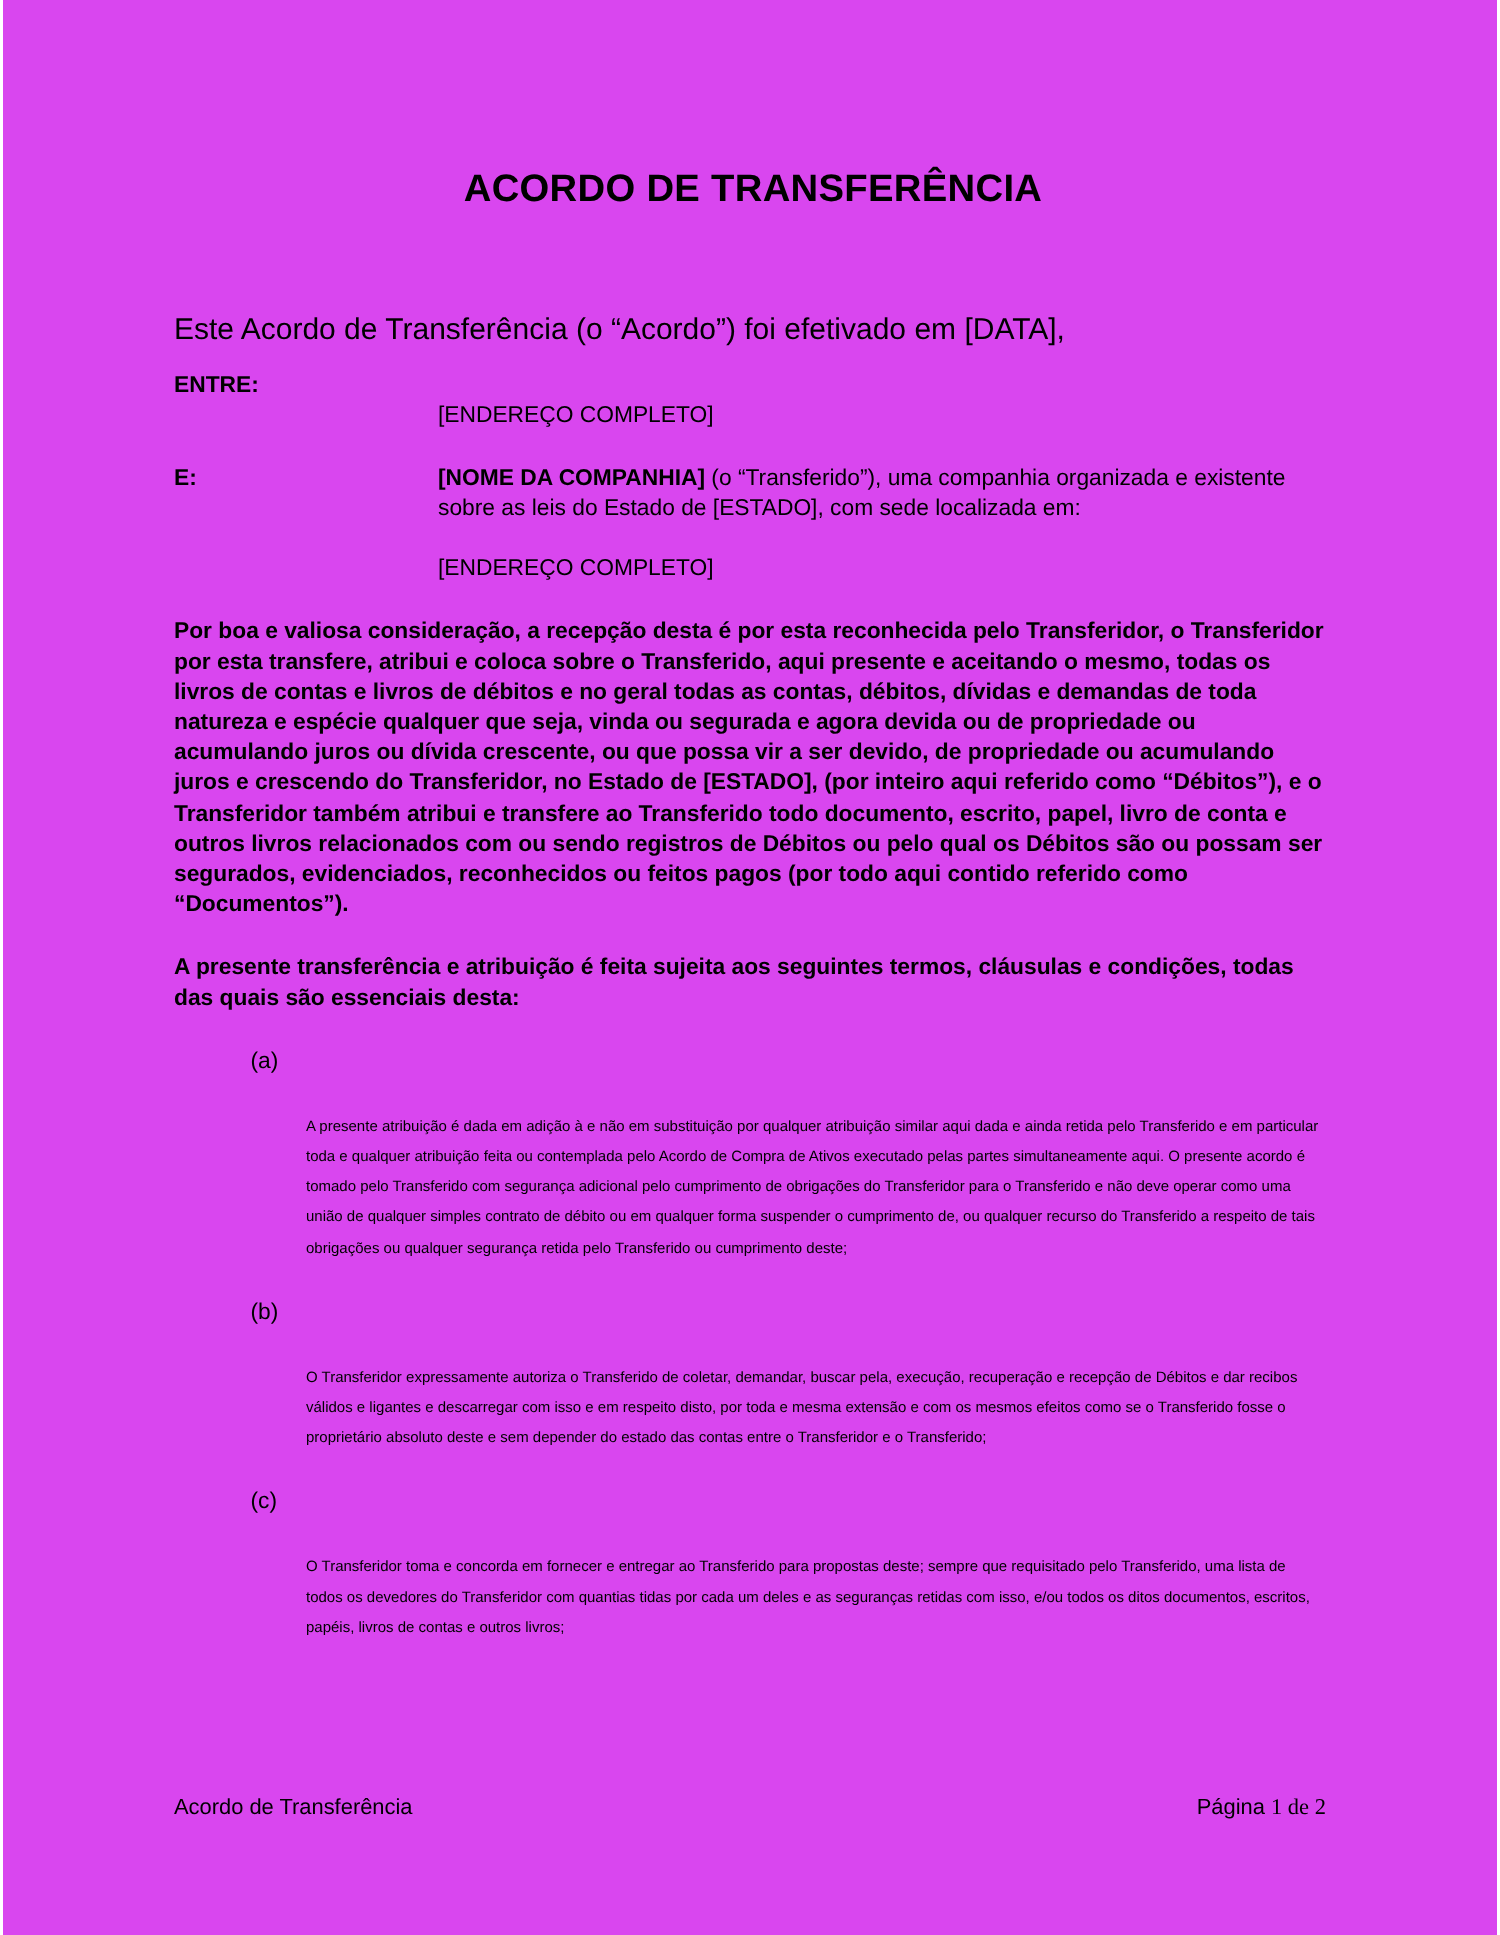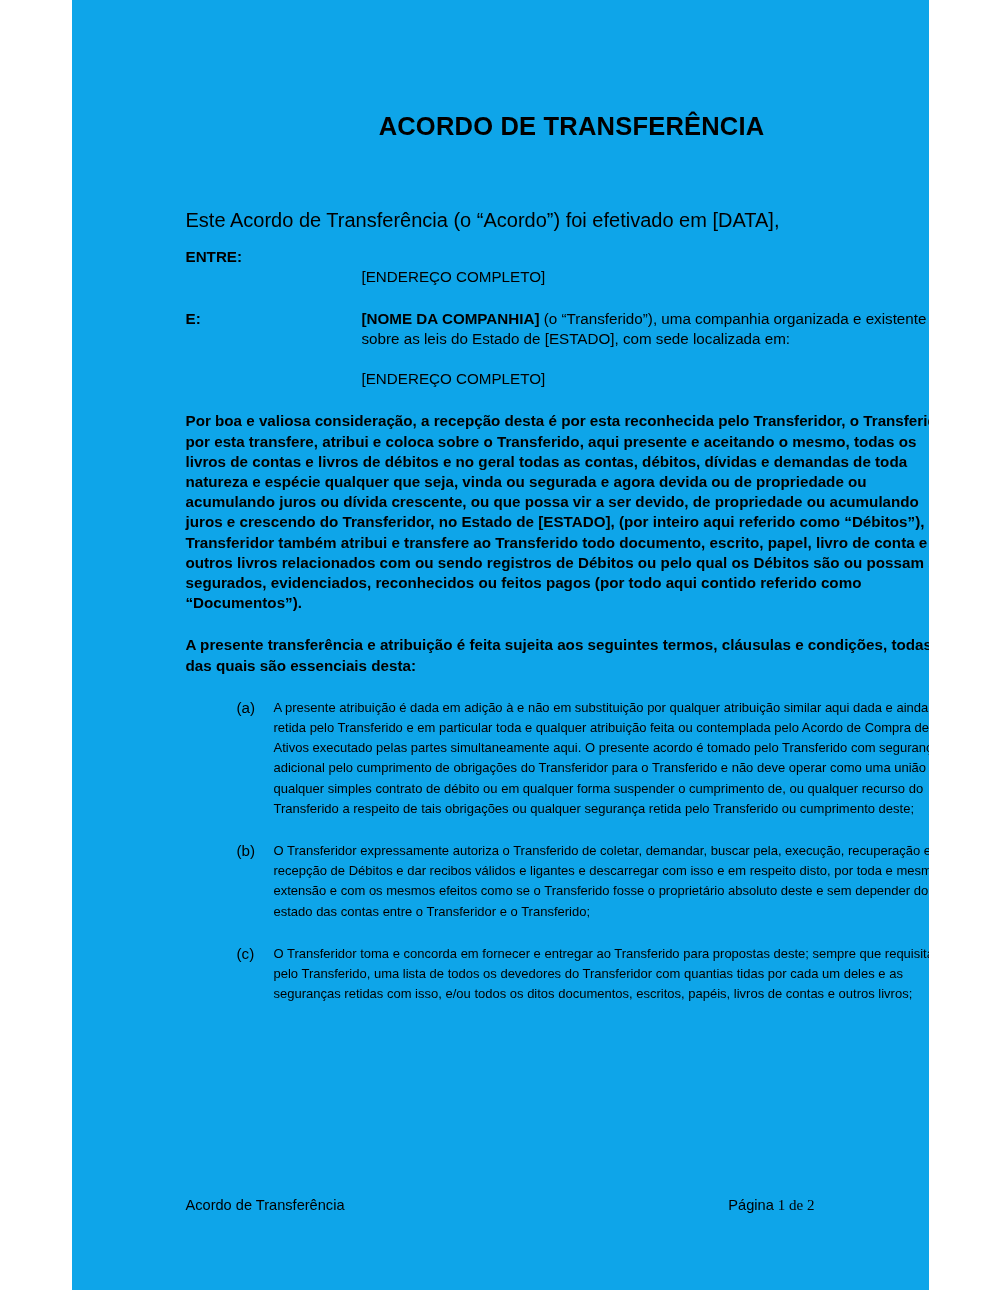--- a/index.html
+++ b/index.html
@@ -8,24 +8,24 @@
     padding: 0;
     background: #ffffff;
   }
   body {
     font-family: "Liberation Sans", sans-serif;
     color: #000000;
     -webkit-font-smoothing: antialiased;
   }
   .page {
     position: relative;
-    width: 857px;
+    width: 996px;
     height: 1290px;
     margin: 0 auto;
-    background: #0ea5e9;
+    background: #d946ef;
     overflow: hidden;
     box-sizing: border-box;
   }
   .content {
     position: absolute;
     left: 114px;
     top: 0;
     width: 772px;
   }
 
@@ -108,23 +108,24 @@
     padding-top: 22px;
   }
   .clause-marker {
     flex: 0 0 37px;
     margin-left: 51px;
     font-size: 15.2px;
     line-height: 20.2px;
   }
   .clause-text {
     flex: 1 1 auto;
-    font-size: 13px;
+    font-size: 10px;
     line-height: 20.2px;
     padding-right: 4px;
+    margin-top: 44px;
   }
 
   
   .footer {
     position: absolute;
     left: 114px;
     right: 114px;
     top: 1196px;
     display: flex;
     justify-content: space-between;

